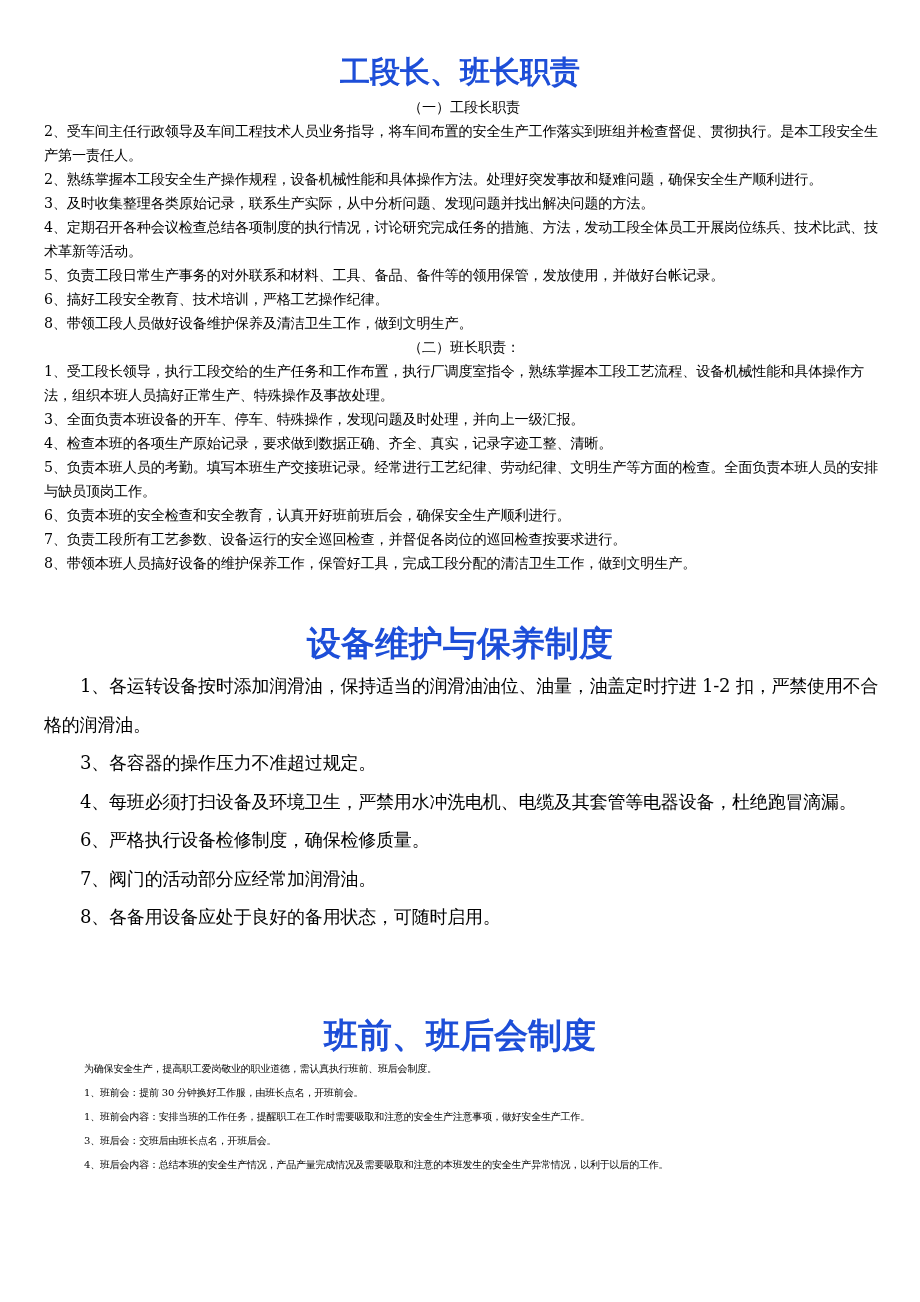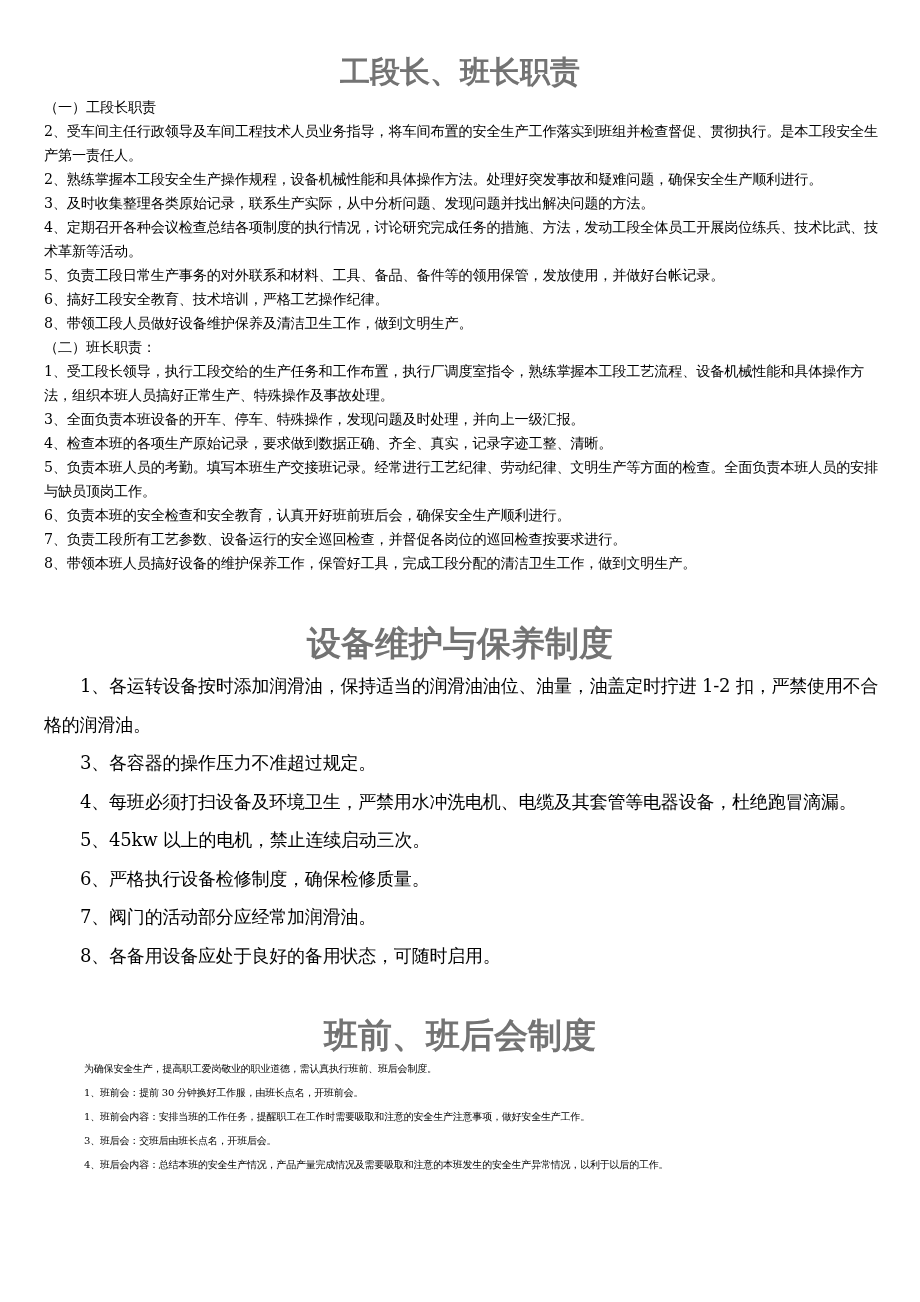--- a/index.html
+++ b/index.html
@@ -5,41 +5,41 @@
   html, body { margin: 0; padding: 0; background: #ffffff; }
   body {
     width: 920px; height: 1302px; overflow: hidden; position: relative;
     font-family: "DejaVu Serif", "Liberation Serif", serif;
     color: #000;
   }
   .page { position: absolute; left: 0; top: 0; width: 920px; height: 1302px; }
   .title {
     position: absolute; left: 0; width: 920px; text-align: center;
     font-family: "DejaVu Sans", "Liberation Sans", sans-serif;
-    font-weight: bold; color: #737373; margin: 0;
+    font-weight: bold; color: #1d4ed8; margin: 0;
   }
   .t1 { top: 52px; font-size: 30px; line-height: 40px; }
   .t2 { top: 620px; font-size: 34px; line-height: 46px; text-align: center; }
   .t3 { top: 1012px; font-size: 34px; line-height: 46px; }
   .sec1 {
     position: absolute; left: 44px; top: 95px; width: 840px;
     font-size: 14.2px; line-height: 24px; letter-spacing: -0.2px;
   }
   .sec1 p { margin: 0; }
   .sec2 {
     position: absolute; left: 44px; top: 667px; width: 840px;
     font-size: 18px; line-height: 38.5px; letter-spacing: -0.2px;
   }
   .sec2 p { margin: 0; text-indent: 36px; }
   .sec3 {
     position: absolute; left: 44px; top: 1057px; width: 840px;
     font-size: 10px; line-height: 24px; letter-spacing: -0.2px; margin-left: 8px;
   }
   .sec3 p { margin: 0; text-indent: 32px; }
-  .sub { padding-left: 0; }
+  .sub { padding-left: 0; text-align: center; }
 </style>
 </head>
 <body>
 
 <div class="page">
 
   <h1 class="title t1">工段长、班长职责</h1>
 
   <div class="sec1">
     <p class="sub">（一）工段长职责</p>
@@ -59,21 +59,20 @@
     <p>7、负责工段所有工艺参数、设备运行的安全巡回检查，并督促各岗位的巡回检查按要求进行。</p>
     <p>8、带领本班人员搞好设备的维护保养工作，保管好工具，完成工段分配的清洁卫生工作，做到文明生产。</p>
   </div>
 
   <h1 class="title t2">设备维护与保养制度</h1>
 
   <div class="sec2">
     <p>1、各运转设备按时添加润滑油，保持适当的润滑油油位、油量，油盖定时拧进 1-2 扣，严禁使用不合格的润滑油。</p>
     <p>3、各容器的操作压力不准超过规定。</p>
     <p>4、每班必须打扫设备及环境卫生，严禁用水冲洗电机、电缆及其套管等电器设备，杜绝跑冒滴漏。</p>
-    <p>5、45kw 以上的电机，禁止连续启动三次。</p>
     <p>6、严格执行设备检修制度，确保检修质量。</p>
     <p>7、阀门的活动部分应经常加润滑油。</p>
     <p>8、各备用设备应处于良好的备用状态，可随时启用。</p>
   </div>
 
   <h1 class="title t3">班前、班后会制度</h1>
 
   <div class="sec3">
     <p>为确保安全生产，提高职工爱岗敬业的职业道德，需认真执行班前、班后会制度。</p>
     <p>1、班前会：提前 30 分钟换好工作服，由班长点名，开班前会。</p>

